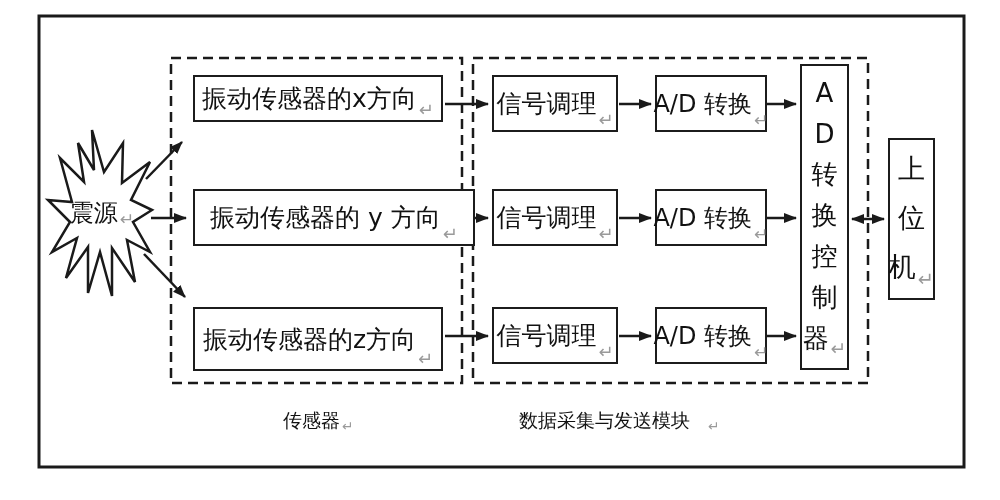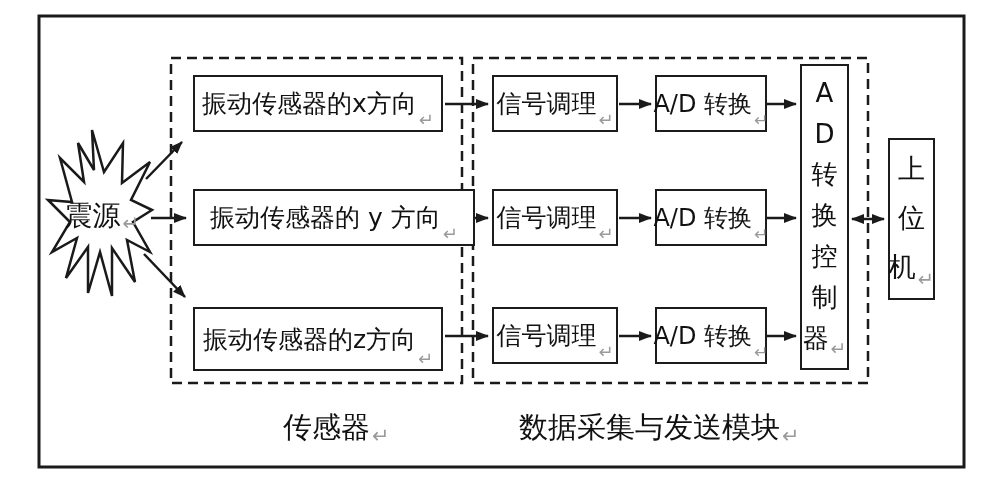--- a/index.html
+++ b/index.html
@@ -11,24 +11,24 @@
   svg.layer{position:absolute;left:0;top:0;width:1000px;height:500px;}
   .box{
     position:absolute;background:#ffffff;border:2px solid #1c1c1c;
     display:flex;align-items:center;justify-content:center;
     font-size:25px;white-space:nowrap;box-sizing:border-box;
   }
   .ret{color:#9a9a9a;font-size:0.72em;margin-left:2px;align-self:flex-end;}
   .vbox{flex-direction:column;padding-top:6px;align-items:center;justify-content:flex-start;}
   .vline{height:41px;display:flex;align-items:center;justify-content:center;font-size:26px;}
   .vline-host{height:49px;display:flex;align-items:center;justify-content:center;font-size:27px;}
-  .glabel{position:absolute;font-size:29px;white-space:nowrap;display:flex;}
+  .glabel{position:absolute;font-size:19px;white-space:nowrap;display:flex;}
   .burst-label{
     position:absolute;left:52px;top:197px;width:100px;text-align:center;
-    font-size:28px;display:flex;align-items:center;justify-content:center;white-space:nowrap;
+    font-size:24px;display:flex;align-items:center;justify-content:center;white-space:nowrap;
   }
 </style>
 </head>
 <body>
 
 <div class="canvas">
 
   <svg class="layer" viewBox="0 0 1000 500" xmlns="http://www.w3.org/2000/svg">
     <defs>
       <marker id="ah" markerUnits="userSpaceOnUse" markerWidth="14" markerHeight="12" refX="12" refY="5" orient="auto">
@@ -72,21 +72,21 @@
       <line x1="868" y1="219" x2="884" y2="219" marker-end="url(#ah)"></line>
       <line x1="868" y1="219" x2="852" y2="219" marker-end="url(#ah)"></line>
     </g>
   </svg>
 
   <div class="burst-label">
     <span>震源</span>
       <span class="ret">↵</span>
   </div>
 
-  <div class="box" style="left:193px;top:75px;width:250px;height:57px;">
+  <div class="box" style="left:193px;top:75px;width:250px;height:47px;">
     <span>振动传感器的x方向</span>
       <span class="ret">↵</span>
   </div>
   <div class="box" style="left:193px;top:189px;width:282px;height:57px;">
     <span>振动传感器的 y 方向</span>
       <span class="ret">↵</span>
   </div>
   <div class="box" style="left:193px;top:307px;width:250px;height:64px;">
     <span>振动传感器的z方向</span>
       <span class="ret">↵</span>
@@ -137,18 +137,18 @@
     <div class="vline-host">
       <span>机</span>
         <span class="ret">↵</span>
     </div>
   </div>
 
   <div class="glabel" style="left:283px;top:408px;">
     <span>传感器</span>
       <span class="ret">↵</span>
   </div>
-  <div class="glabel" style="left:519px;top:408px;">
+  <div class="glabel" style="left:519px;top:408px;gap:16px;">
     <span>数据采集与发送模块</span>
       <span class="ret">↵</span>
   </div>
 
 </div>
 
 </body></html>

